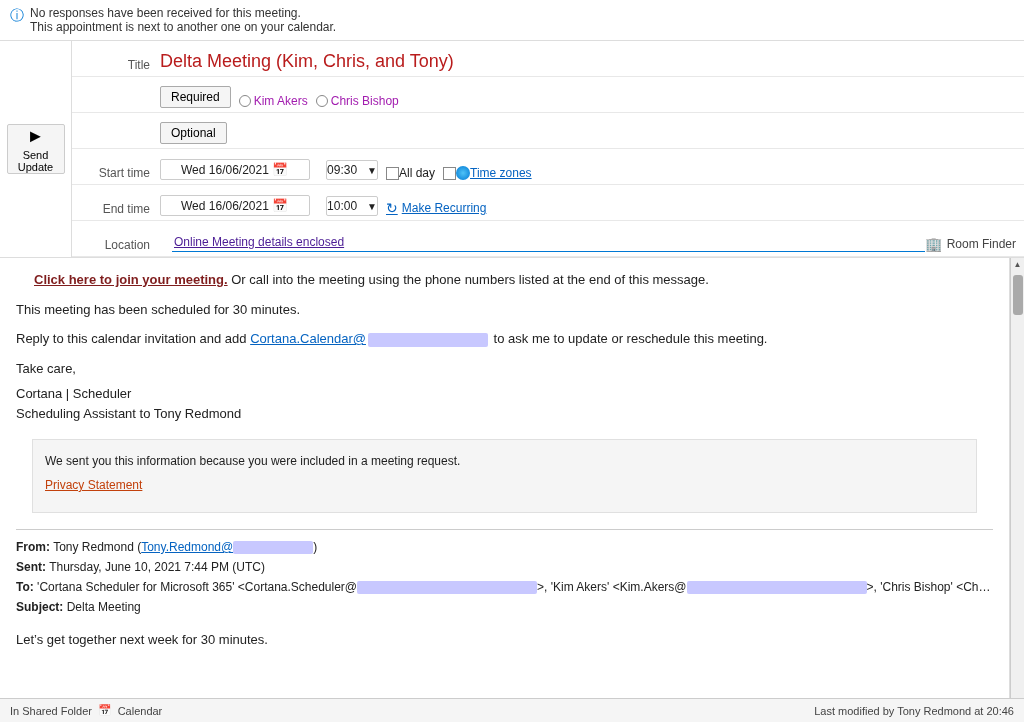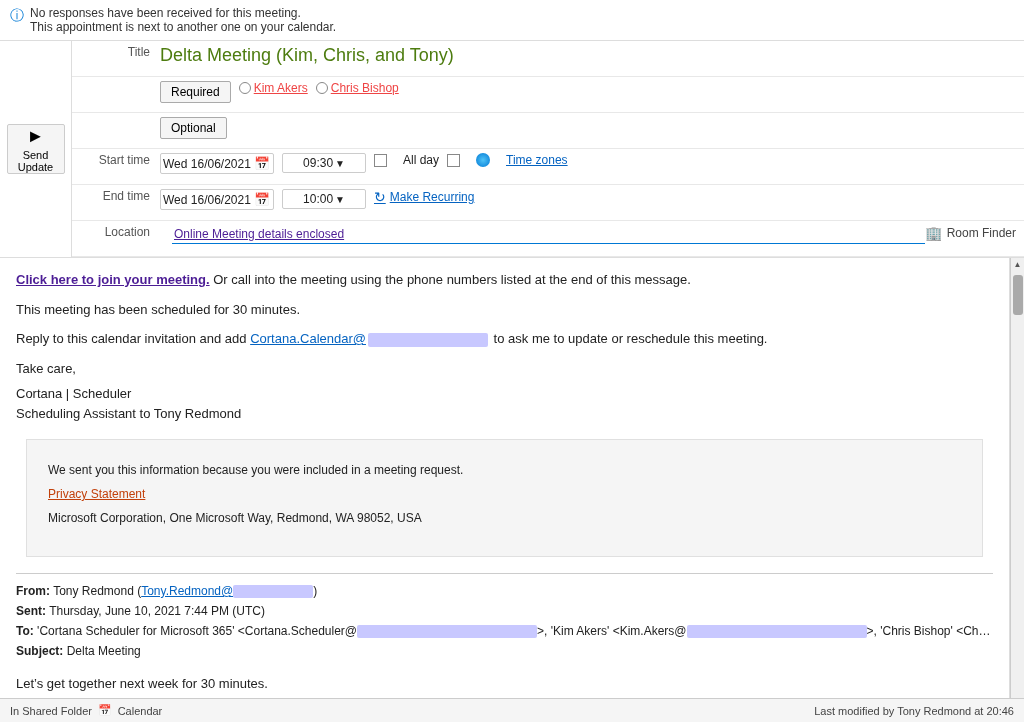--- a/index.html
+++ b/index.html
@@ -28,39 +28,39 @@
     }
     .notification-bar .info-icon {
       color: #0078d4;
       font-size: 14px;
       margin-top: 1px;
       flex-shrink: 0;
     }
 
     .form-row {
       display: flex;
-      align-items: flex-start;
+      align-items: flex-end;
       border-bottom: 1px solid #e8e8e8;
       min-height: 36px;
       padding: 4px 8px;
     }
 
     .field-label {
       width: 80px;
       color: #555;
       font-size: 12px;
       text-align: right;
       padding-right: 10px;
       flex-shrink: 0;
     }
 
     .field-value {
       flex: 1;
       font-size: 14px;
-      color: #4d7c0f;
+      color: #b91c1c;
       font-weight: 400;
     }
 
     .title-text {
       font-size: 18px;
       font-weight: 400;
     }
 
     
     .send-update-btn {
@@ -96,66 +96,65 @@
       align-items: center;
       gap: 8px;
       flex: 1;
     }
 
     .radio-label {
       display: flex;
       align-items: center;
       gap: 3px;
       font-size: 12px;
-      color: #ef4444;
-      text-decoration: underline;
+      color: #a21caf;
       cursor: pointer;
     }
     .radio-circle {
       width: 12px;
       height: 12px;
       border: 1px solid #888;
       border-radius: 50%;
       background: #fff;
       flex-shrink: 0;
     }
 
     
     .datetime-input {
       border: 1px solid #ccc;
       border-radius: 2px;
-      padding: 2px 2px;
+      padding: 2px 20px;
       font-size: 12px;
       background: #fff;
       display: inline-flex;
       align-items: center;
       gap: 4px;
-      margin-right: 8px;
+      margin-right: 16px;
     }
     .datetime-input .cal-icon {
       color: #555;
       font-size: 13px;
     }
 
     .time-select {
       border: 1px solid #ccc;
       border-radius: 2px;
-      padding: 2px 20px;
+      padding: 2px 0;
       font-size: 12px;
       background: #fff;
       display: inline-flex;
       align-items: center;
-      gap: 2px;
+      gap: 10px;
       margin-right: 8px;
     }
 
     .checkbox-label {
       display: flex;
       align-items: center;
-      gap: 16px;
+      gap: 0;
       font-size: 12px;
       margin-right: 8px;
     }
     .checkbox-box {
       width: 13px;
       height: 13px;
       border: 1px solid #888;
       background: #fff;
     }
 
@@ -214,24 +213,25 @@
       flex: 1;
       padding: 12px 16px;
       overflow-y: auto;
       font-size: 13px;
       line-height: 1.5;
       border-right: 1px solid #ddd;
       position: relative;
     }
 
     .join-link {
-      color: #4c1d95;
+      color: #7f1d1d;
       text-decoration: underline;
       cursor: pointer;
       font-weight: 600;
+      margin-left: 18px;
     }
 
     .email-link {
       color: #0563c1;
       text-decoration: underline;
       cursor: pointer;
     }
 
     .blurred-email {
       display: inline-block;
@@ -256,22 +256,22 @@
       background: #c8c8ff;
       border-radius: 2px;
       width: 180px;
       height: 13px;
       vertical-align: middle;
     }
 
     .privacy-box {
       background: #f5f5f5;
       border: 1px solid #e0e0e0;
-      padding: 21px;
-      margin: 16px 10px;
+      padding: 12px;
+      margin: 16px 16px;
       font-size: 12px;
     }
     .privacy-link {
       color: #c2410c;
       text-decoration: underline;
       cursor: pointer;
     }
 
     .ms-logo {
       display: flex;
@@ -478,21 +478,20 @@
     </p>
     <p style="margin-bottom:6px;">Take care,</p>
     <p>Cortana | Scheduler</p>
     <p style="margin-bottom:12px;">Scheduling Assistant to Tony Redmond</p>
 
     <div class="privacy-box">
       <p style="margin-bottom:6px;">We sent you this information because you were included in a meeting request.</p>
       <p style="margin-bottom:6px;">
         <span class="privacy-link">Privacy Statement</span>
       </p>
-      <p style="margin-bottom:8px;">Microsoft Corporation, One Microsoft Way, Redmond, WA 98052, USA</p>
     </div>
 
     <hr class="divider-line">
 
     <div class="email-meta" style="padding:0; border-top:none;">
       <p>
         <span class="bold">From:</span>
         <span>Tony Redmond</span>
         (<span class="email-link"><span>Tony.Redmond@</span><span class="blurred-email-sm"></span></span>)
       </p>

